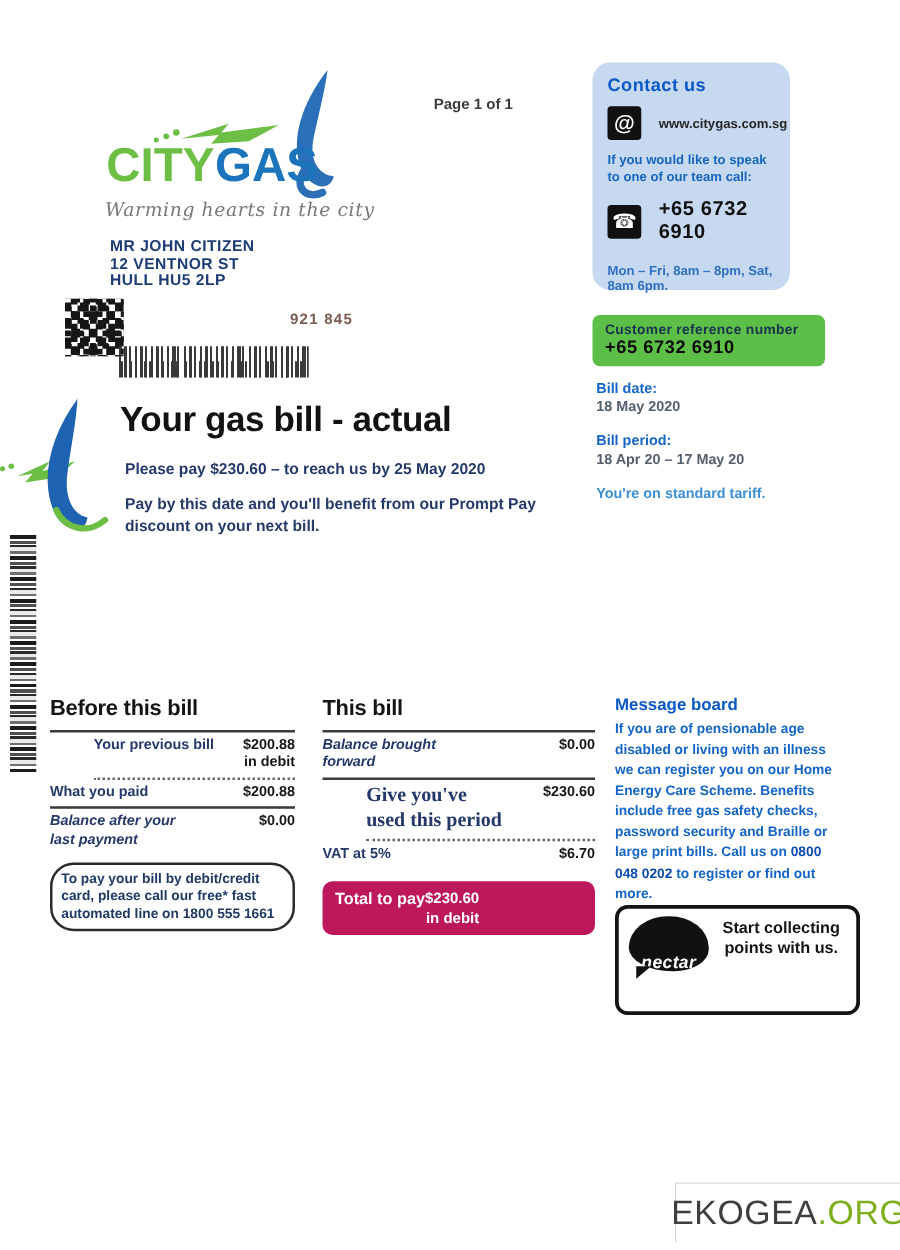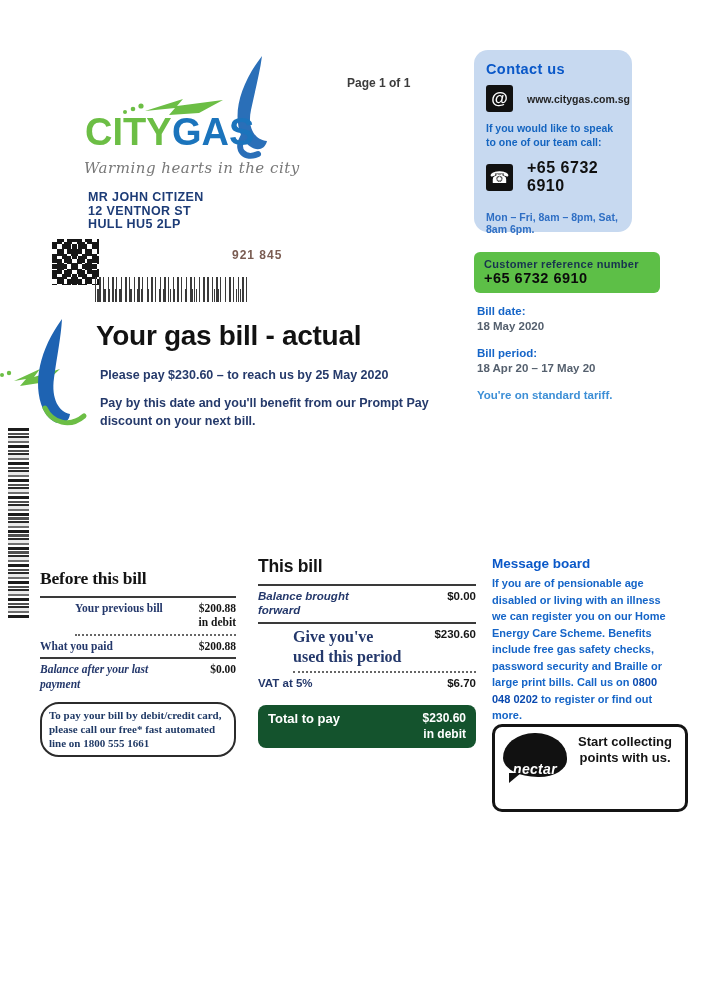--- a/index.html
+++ b/index.html
@@ -62,22 +62,22 @@
   .sec-title{font-size:17.5px;font-weight:bold;color:#141414;margin:0 0 7px 0;letter-spacing:-.2px;}
   .tbl{border-top:2px solid #3a3a3a;}
   .trow{display:flex;justify-content:space-between;padding:3px 0 4px 0;}
   .tlabel{font-size:11.5px;font-weight:bold;color:#24386b;width:60%;line-height:1.25;}
   .tval{font-size:11.5px;font-weight:bold;color:#161616;text-align:right;line-height:1.25;}
   .ital{font-style:italic;}
   .sep-dot{border-bottom:2px dotted #666;margin-left:35px;}
   .sep-solid{border-bottom:2px solid #3a3a3a;}
   .pay-box{margin-top:7px;border:2px solid #2b2b2b;border-radius:19px;padding:4px 7px;
            font-size:11px;font-weight:bold;color:#203a66;line-height:1.3;}
-  .total-box{margin-top:11px;background:#14532d;border-radius:8px;padding:6px 10px;
-             display:flex;justify-content:space-between;color:#fff;}
+  .total-box{margin-top:11px;background:#be185d;border-radius:8px;padding:6px 10px;
+             display:flex;justify-content:flex-start;color:#fff;}
   .total-label{font-size:13px;font-weight:bold;}
   .total-val{font-size:12px;font-weight:bold;text-align:right;line-height:1.3;}
 
   
   .msg{left:492px;top:556px;width:176px;}
   .msg-title{font-size:13.5px;font-weight:bold;color:#0a58c8;margin-bottom:4px;}
   .msg-body{font-size:11px;font-weight:bold;color:#1565c8;line-height:1.5;}
   .msg-phone{font-weight:bold;color:#0a4ab0;}
 
   
@@ -167,21 +167,21 @@
     <circle cx="9" cy="58" r="2.2" fill="#6cbe45"></circle>
     <polygon points="14,66 40,54 34,62 60,54 46,67 20,71 26,64" fill="#6cbe45"></polygon>
     <path d="M62 4 C40 34 32 68 43 94 C50 110 68 114 70 99 C59 97 51 84 54 63 C57 41 61 22 62 4 Z" fill="#1e63b2"></path>
     <path d="M45 93 C52 108 70 113 84 101" stroke="#6cbe45" stroke-width="5" fill="none" stroke-linecap="round"></path>
   </svg>
 
   <div class="abs headline-title">Your gas bill - actual</div>
   <div class="abs pay-line">Please pay $230.60 – to reach us by 25 May 2020</div>
   <div class="abs prompt-line">Pay by this date and you'll benefit from our Prompt Pay discount on your next bill.</div>
 
-  <div class="abs tbl-sec" style="left:40px;top:568px;width:196px;font-family:Liberation Serif, serif;">
+  <div class="abs tbl-sec" style="left:40px;top:556px;width:196px;">
     <h2 class="sec-title">Before this bill</h2>
     <div class="tbl">
       <div class="trow sep-dot">
         <div class="tlabel">Your previous bill</div>
         <div class="tval">
           <div>$200.88</div>
           <div>in debit</div>
         </div>
       </div>
       <div class="trow sep-solid">
@@ -226,14 +226,18 @@
     <div class="msg-body"><span>If you are of pensionable age disabled or living with an illness we can register you on our Home Energy Care Scheme. Benefits include free gas safety checks, password security and Braille or large print bills. Call us on </span><span class="msg-phone">0800 048 0202</span><span> to register or find out more.</span></div>
   </div>
 
   <div class="abs nectar-box">
     <div class="nectar-blob">
       <span class="nectar-word">nectar</span>
     </div>
     <div class="nectar-head">Start collecting points with us.</div>
   </div>
 
+  <div class="abs watermark">
+    <span class="wm-name">EKOGEA</span>
+      <span class="wm-tld">.ORG</span>
+  </div>
 
 </div>
 
 </body></html>

